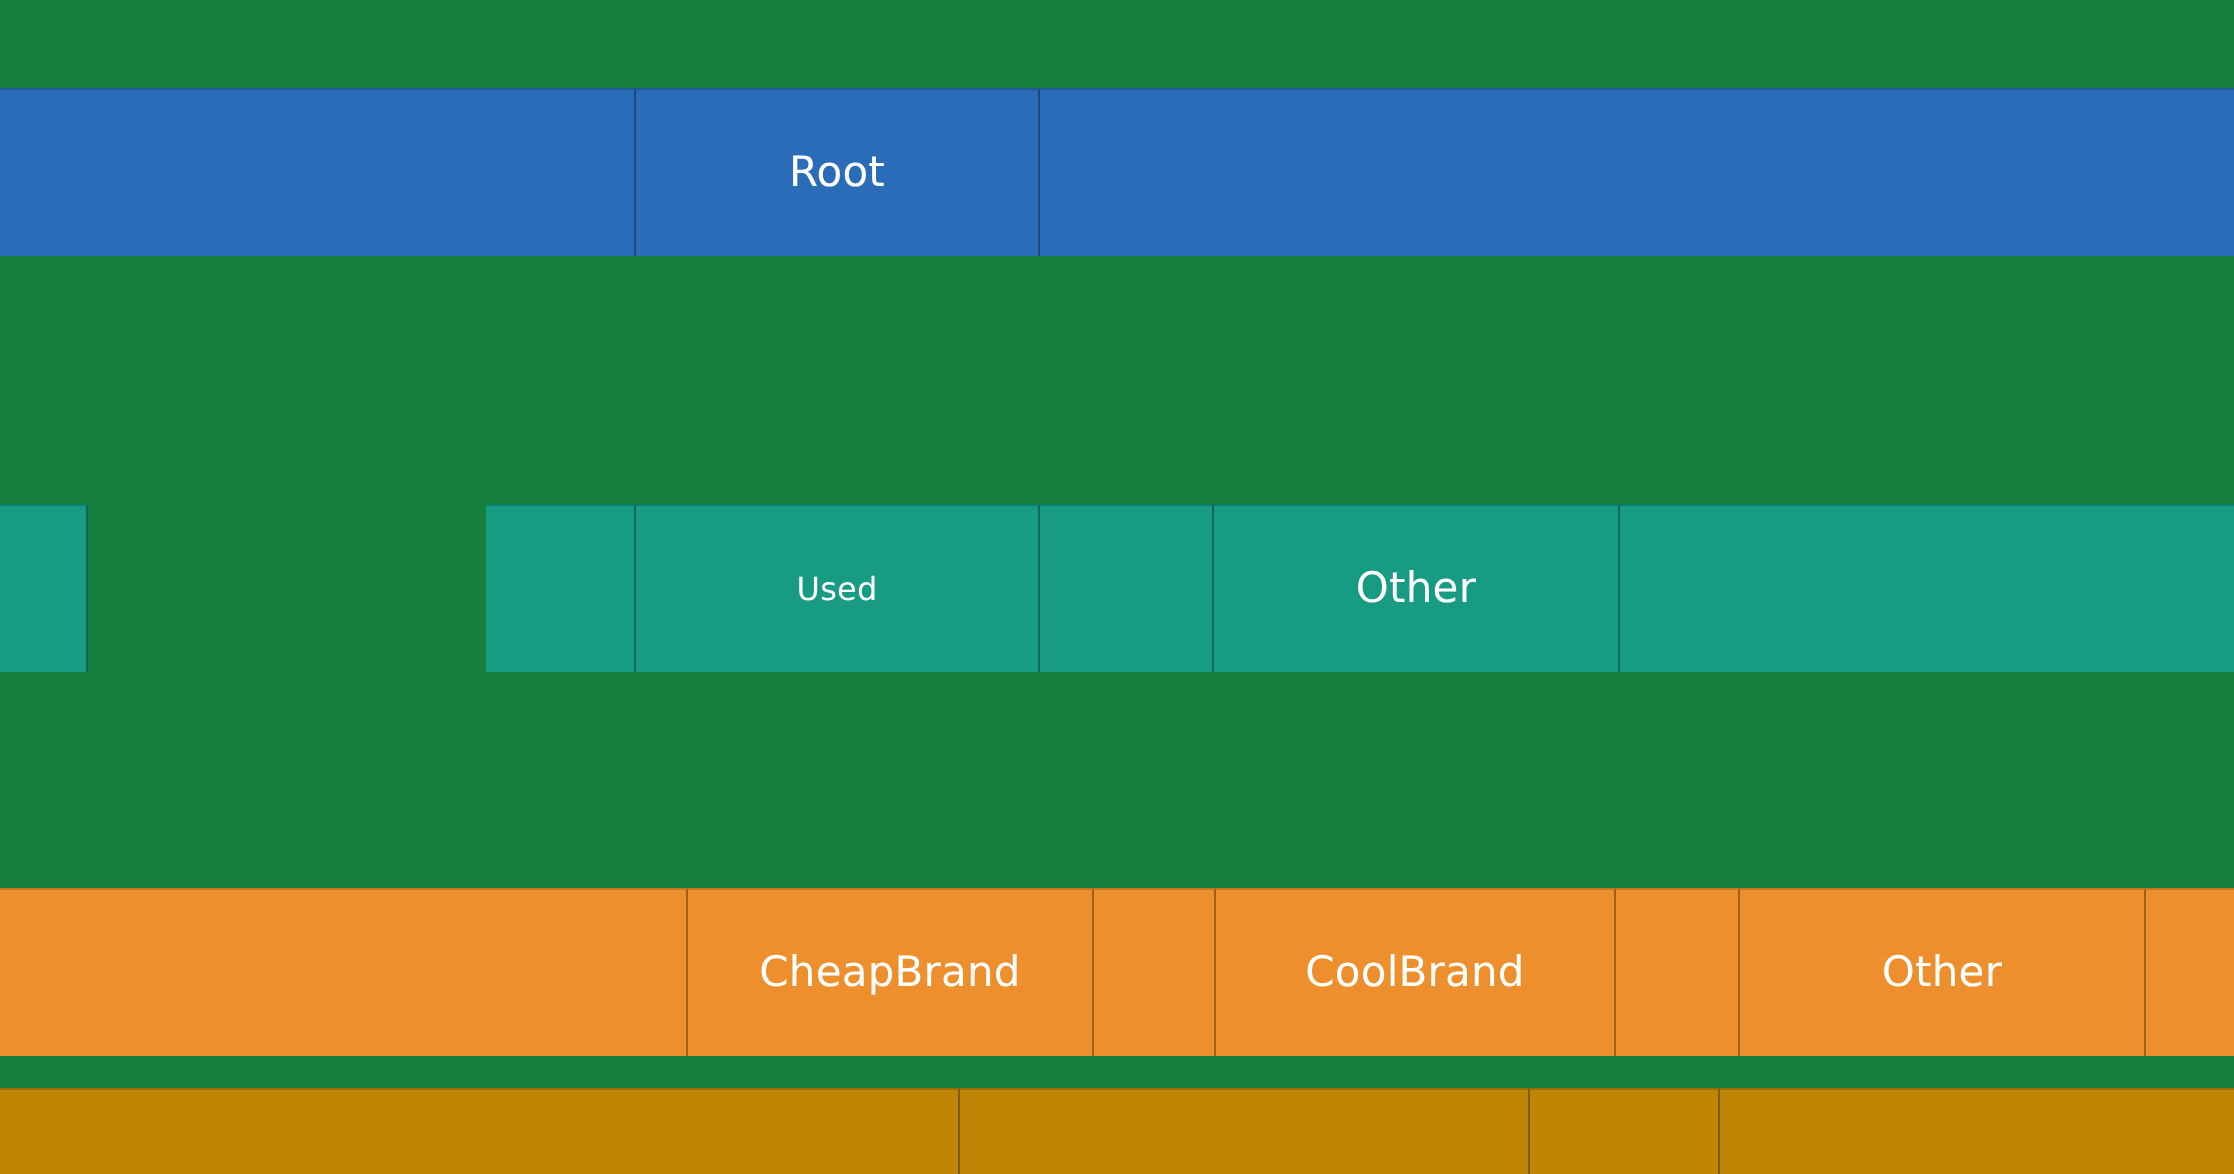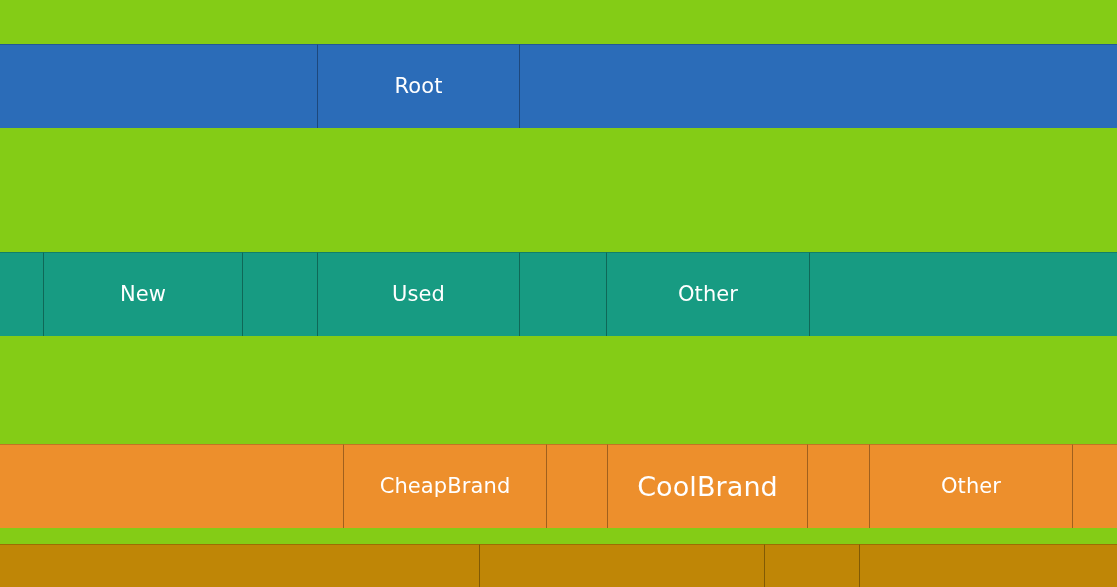--- a/index.html
+++ b/index.html
@@ -44,44 +44,41 @@
     font-size: 21px;
     line-height: 1;
     letter-spacing: 0.1px;
     white-space: nowrap;
     pointer-events: none;
   }
 </style>
 </head>
 <body>
 
-<div id="icicle-chart" style="background: #84cc16; width: 1117px; height: 587px;">
+<div id="icicle-chart" style="background: #15803d; width: 1117px; height: 587px;">
     <div class="level" style="top: 44px; height: 84px;">
       <div class="node" style="left: 0px; width: 318px; background: rgb(43, 108, 184);">
         <span class="node-label" style="color: rgb(255, 255, 255); font-size: 21px;"></span>
       </div>
       <div class="node" style="left: 318px; width: 202px; background: rgb(43, 108, 184);">
         <span class="node-label" style="color: rgb(255, 255, 255); font-size: 21px;">Root</span>
       </div>
       <div class="node last-in-level" style="left: 520px; width: 597px; background: rgb(43, 108, 184);">
         <span class="node-label" style="color: rgb(255, 255, 255); font-size: 21px;"></span>
       </div>
     </div>
     <div class="level" style="top: 252px; height: 84px;">
       <div class="node" style="left: 0px; width: 44px; background: rgb(23, 155, 130);">
         <span class="node-label" style="color: rgb(255, 255, 255); font-size: 21px;"></span>
       </div>
-      <div class="node" style="left: 44px; width: 199px; background: rgb(23, 155, 130);">
-        <span class="node-label" style="color: rgb(255, 255, 255); font-size: 21px;">New</span>
-      </div>
       <div class="node" style="left: 243px; width: 75px; background: rgb(23, 155, 130);">
         <span class="node-label" style="color: rgb(255, 255, 255); font-size: 21px;"></span>
       </div>
       <div class="node" style="left: 318px; width: 202px; background: rgb(23, 155, 130);">
-        <span class="node-label" style="color: rgb(255, 255, 255); font-size: 21px;">Used</span>
+        <span class="node-label" style="color: rgb(255, 255, 255); font-size: 16px;">Used</span>
       </div>
       <div class="node" style="left: 520px; width: 87px; background: rgb(23, 155, 130);">
         <span class="node-label" style="color: rgb(255, 255, 255); font-size: 21px;"></span>
       </div>
       <div class="node" style="left: 607px; width: 203px; background: rgb(23, 155, 130);">
         <span class="node-label" style="color: rgb(255, 255, 255); font-size: 21px;">Other</span>
       </div>
       <div class="node last-in-level" style="left: 810px; width: 307px; background: rgb(23, 155, 130);">
         <span class="node-label" style="color: rgb(255, 255, 255); font-size: 21px;"></span>
       </div>
@@ -90,21 +87,21 @@
       <div class="node" style="left: 0px; width: 344px; background: rgb(237, 143, 44);">
         <span class="node-label" style="color: rgb(255, 255, 255); font-size: 21px;"></span>
       </div>
       <div class="node" style="left: 344px; width: 203px; background: rgb(237, 143, 44);">
         <span class="node-label" style="color: rgb(255, 255, 255); font-size: 21px;">CheapBrand</span>
       </div>
       <div class="node" style="left: 547px; width: 61px; background: rgb(237, 143, 44);">
         <span class="node-label" style="color: rgb(255, 255, 255); font-size: 21px;"></span>
       </div>
       <div class="node" style="left: 608px; width: 200px; background: rgb(237, 143, 44);">
-        <span class="node-label" style="color: rgb(255, 255, 255); font-size: 27px;">CoolBrand</span>
+        <span class="node-label" style="color: rgb(255, 255, 255); font-size: 21px;">CoolBrand</span>
       </div>
       <div class="node" style="left: 808px; width: 62px; background: rgb(237, 143, 44);">
         <span class="node-label" style="color: rgb(255, 255, 255); font-size: 21px;"></span>
       </div>
       <div class="node" style="left: 870px; width: 203px; background: rgb(237, 143, 44);">
         <span class="node-label" style="color: rgb(255, 255, 255); font-size: 21px;">Other</span>
       </div>
       <div class="node last-in-level" style="left: 1073px; width: 44px; background: rgb(237, 143, 44);">
         <span class="node-label" style="color: rgb(255, 255, 255); font-size: 21px;"></span>
       </div>

